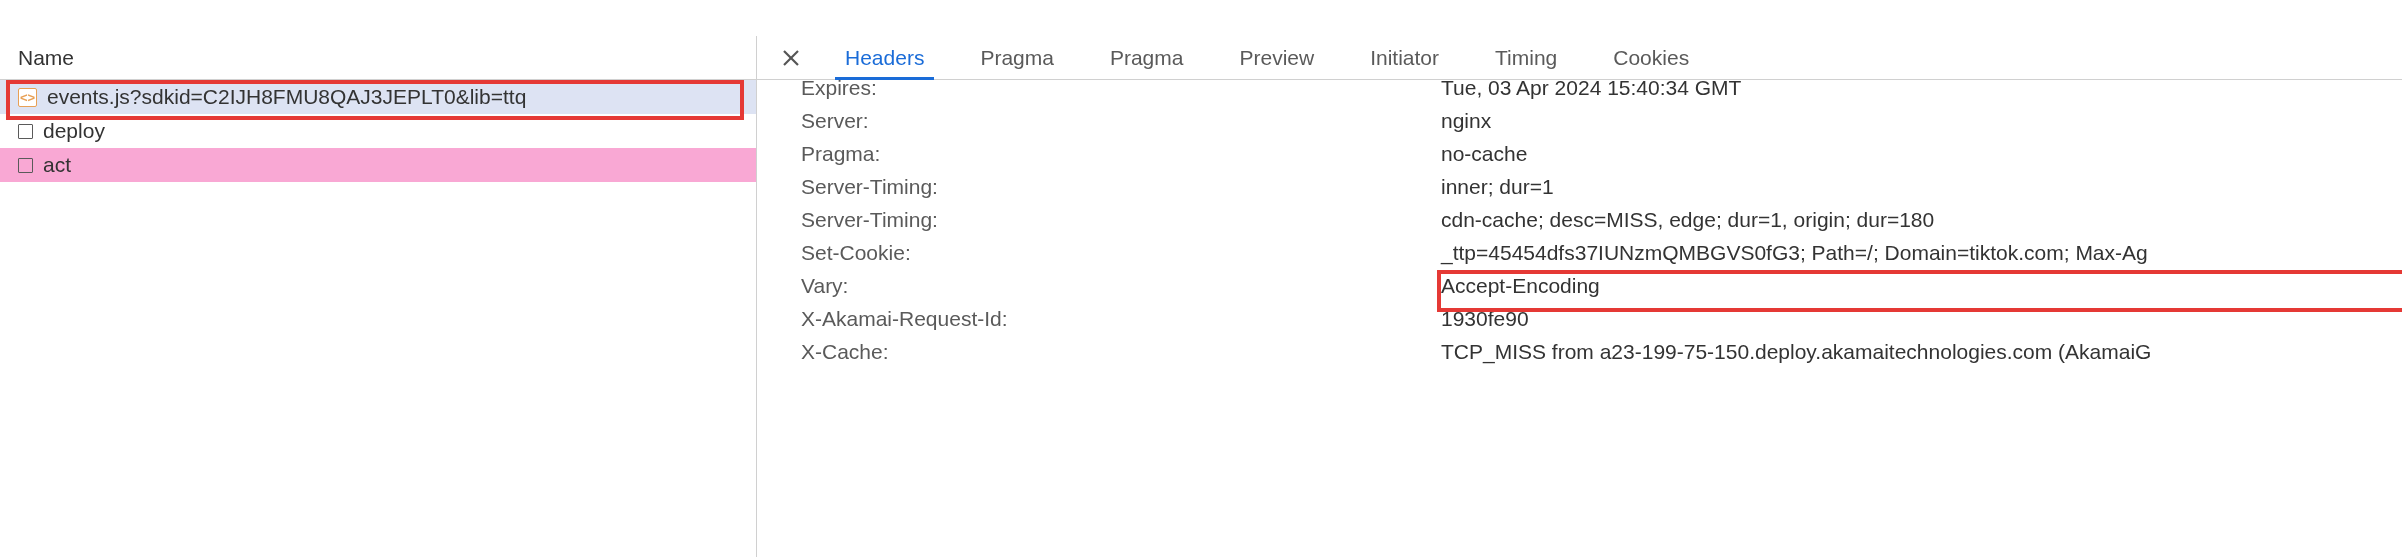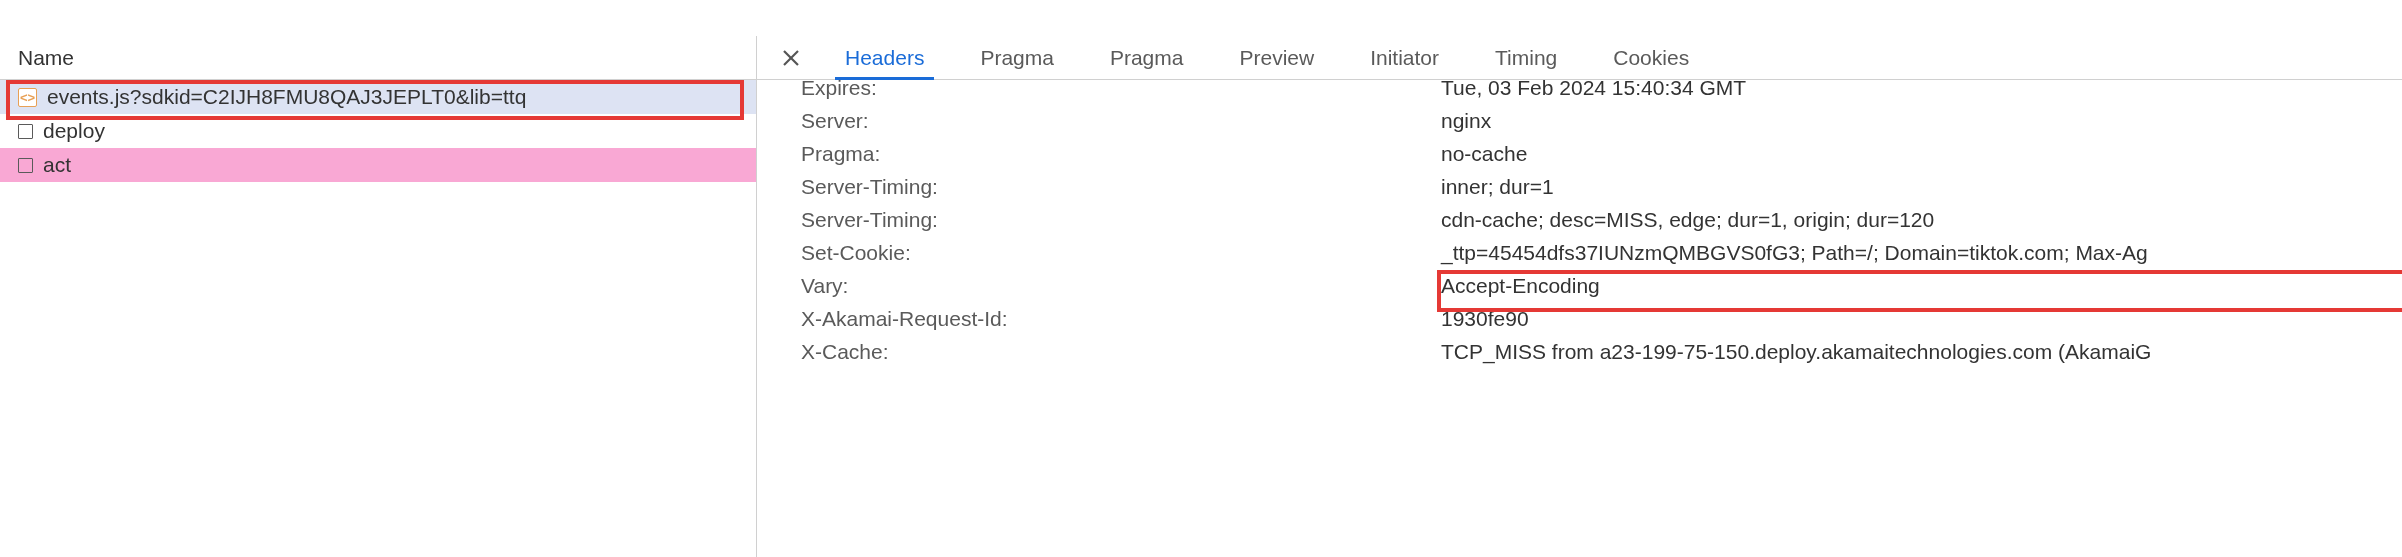--- a/index.html
+++ b/index.html
@@ -189,37 +189,37 @@
           <span>Timing</span>
         </div>
       <div class="tab">
           <span>Cookies</span>
         </div>
     </div>
 
     <div class="details">
       <div class="kv" style="margin-top:-10px;">
         <div class="k">Expires:</div>
-        <div class="v">Tue, 03 Feb 2024 15:40:34 GMT</div>
+        <div class="v">Tue, 03 Apr 2024 15:40:34 GMT</div>
       </div>
       <div class="kv">
         <div class="k">Server:</div>
         <div class="v">nginx</div>
       </div>
       <div class="kv">
         <div class="k">Pragma:</div>
         <div class="v">no-cache</div>
       </div>
       <div class="kv">
         <div class="k">Server-Timing:</div>
         <div class="v">inner; dur=1</div>
       </div>
       <div class="kv">
         <div class="k">Server-Timing:</div>
-        <div class="v">cdn-cache; desc=MISS, edge; dur=1, origin; dur=120</div>
+        <div class="v">cdn-cache; desc=MISS, edge; dur=1, origin; dur=180</div>
       </div>
       <div class="kv">
         <div class="k">Set-Cookie:</div>
         <div class="v">_ttp=45454dfs37IUNzmQMBGVS0fG3; Path=/; Domain=tiktok.com; Max-Ag</div>
       </div>
       <div class="kv">
         <div class="k">Vary:</div>
         <div class="v">Accept-Encoding</div>
       </div>
       <div class="kv">

